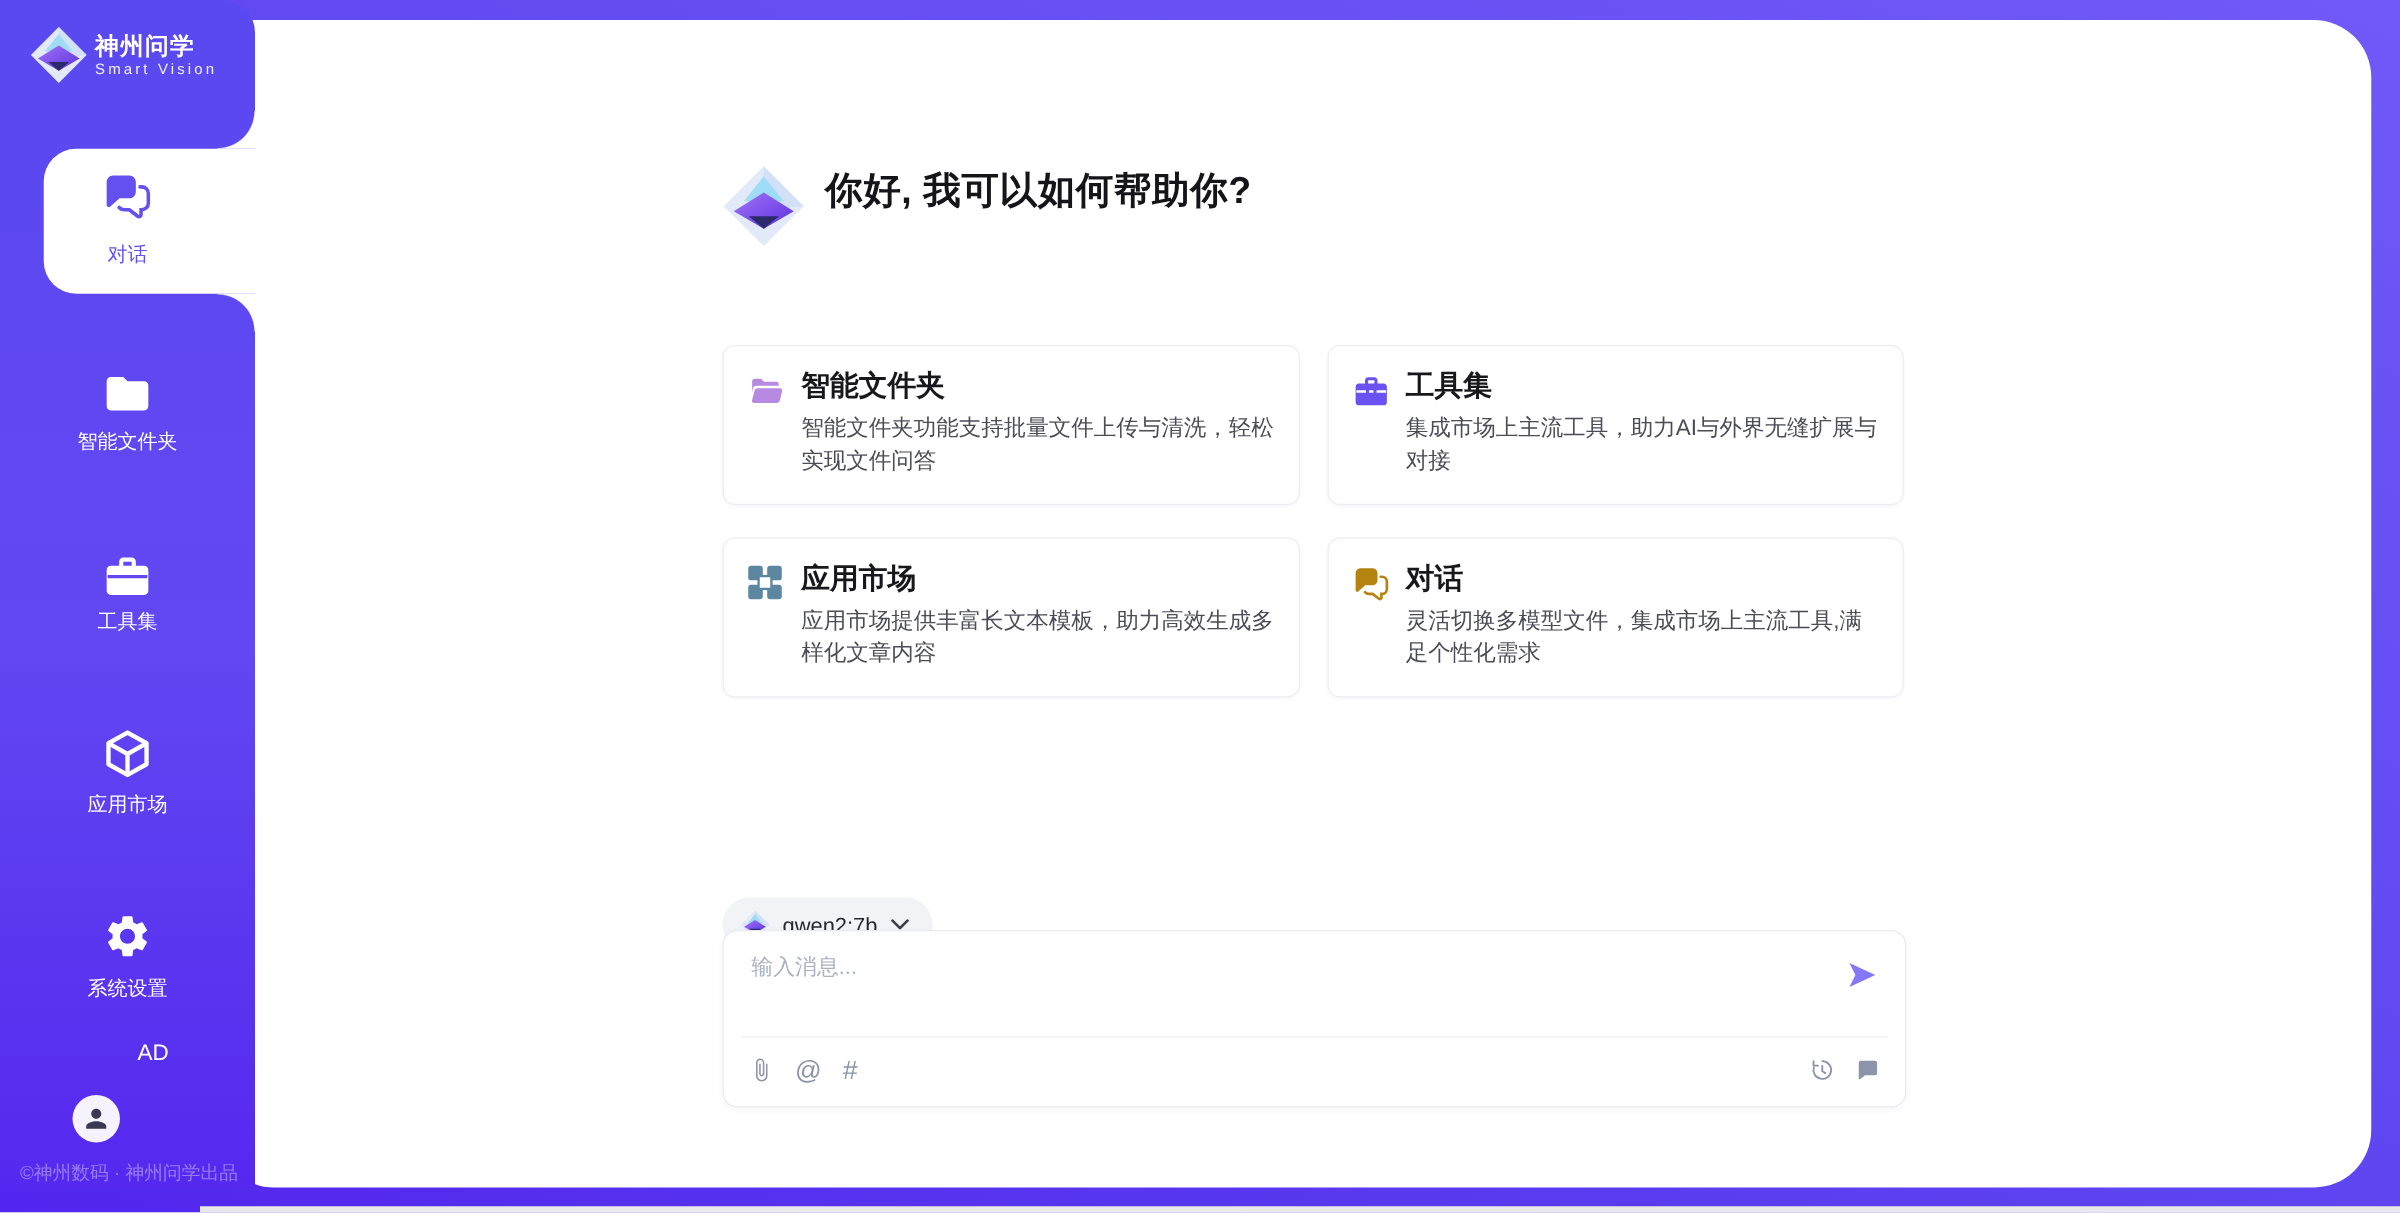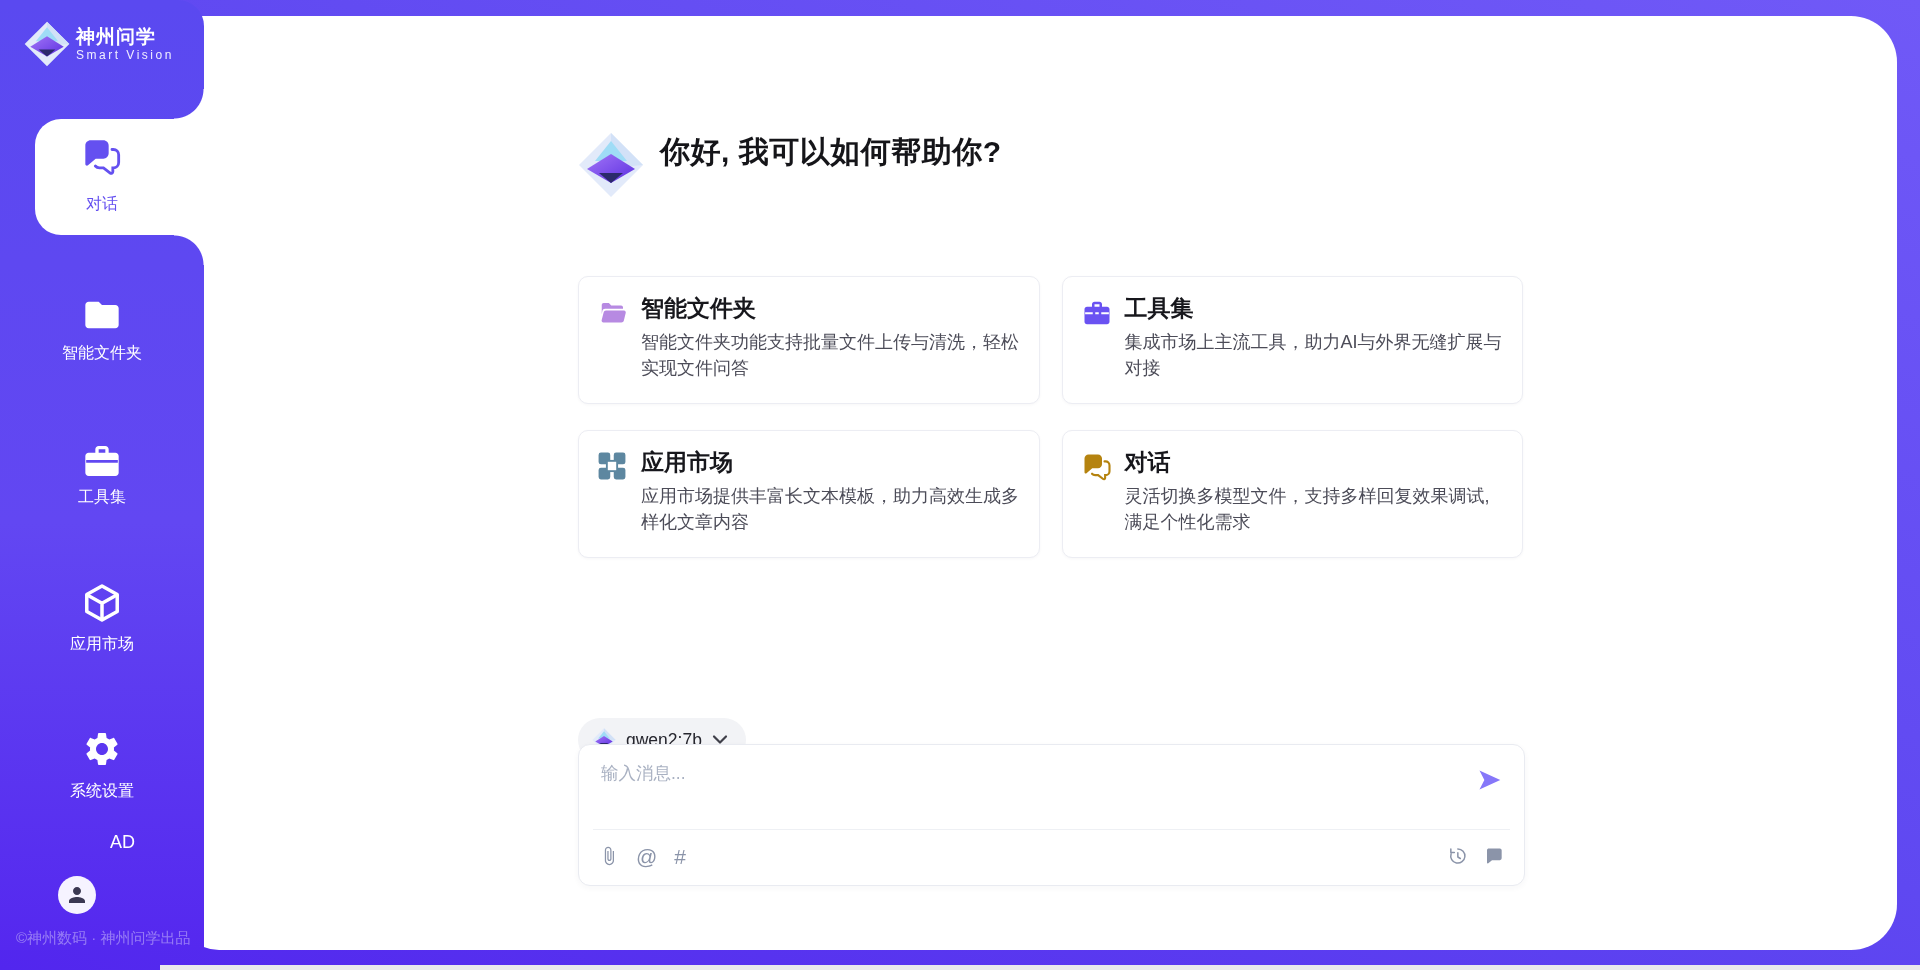--- a/index.html
+++ b/index.html
@@ -202,21 +202,21 @@
           <use href="#apps-grid-glyph"></use>
         </svg>
       <div class="ctitle">应用市场</div>
       <div class="cdesc">应用市场提供丰富长文本模板，助力高效生成多样化文章内容</div>
     </div>
     <div class="card">
       <svg class="cicon" width="30" height="30" viewBox="0 0 24 24" style="color:#b5830f">
           <use href="#chat-glyph"></use>
         </svg>
       <div class="ctitle">对话</div>
-      <div class="cdesc">灵活切换多模型文件，支持多样回复效果调试,满足个性化需求</div>
+      <div class="cdesc">灵活切换多模型文件，集成市场上主流工具,满足个性化需求</div>
     </div>
   </div>
 
   <div class="model-pill">
     <svg width="24" height="24" viewBox="0 0 66 66">
         <use href="#diamond"></use>
       </svg>
     <span class="model-name">qwen2:7b</span>
     <svg width="16" height="12" viewBox="0 0 16 12">
       <path d="M2 2.5 8 8.5 14 2.5" stroke="#3f3f49" stroke-width="2.2" fill="none" stroke-linecap="round" stroke-linejoin="round"></path>

